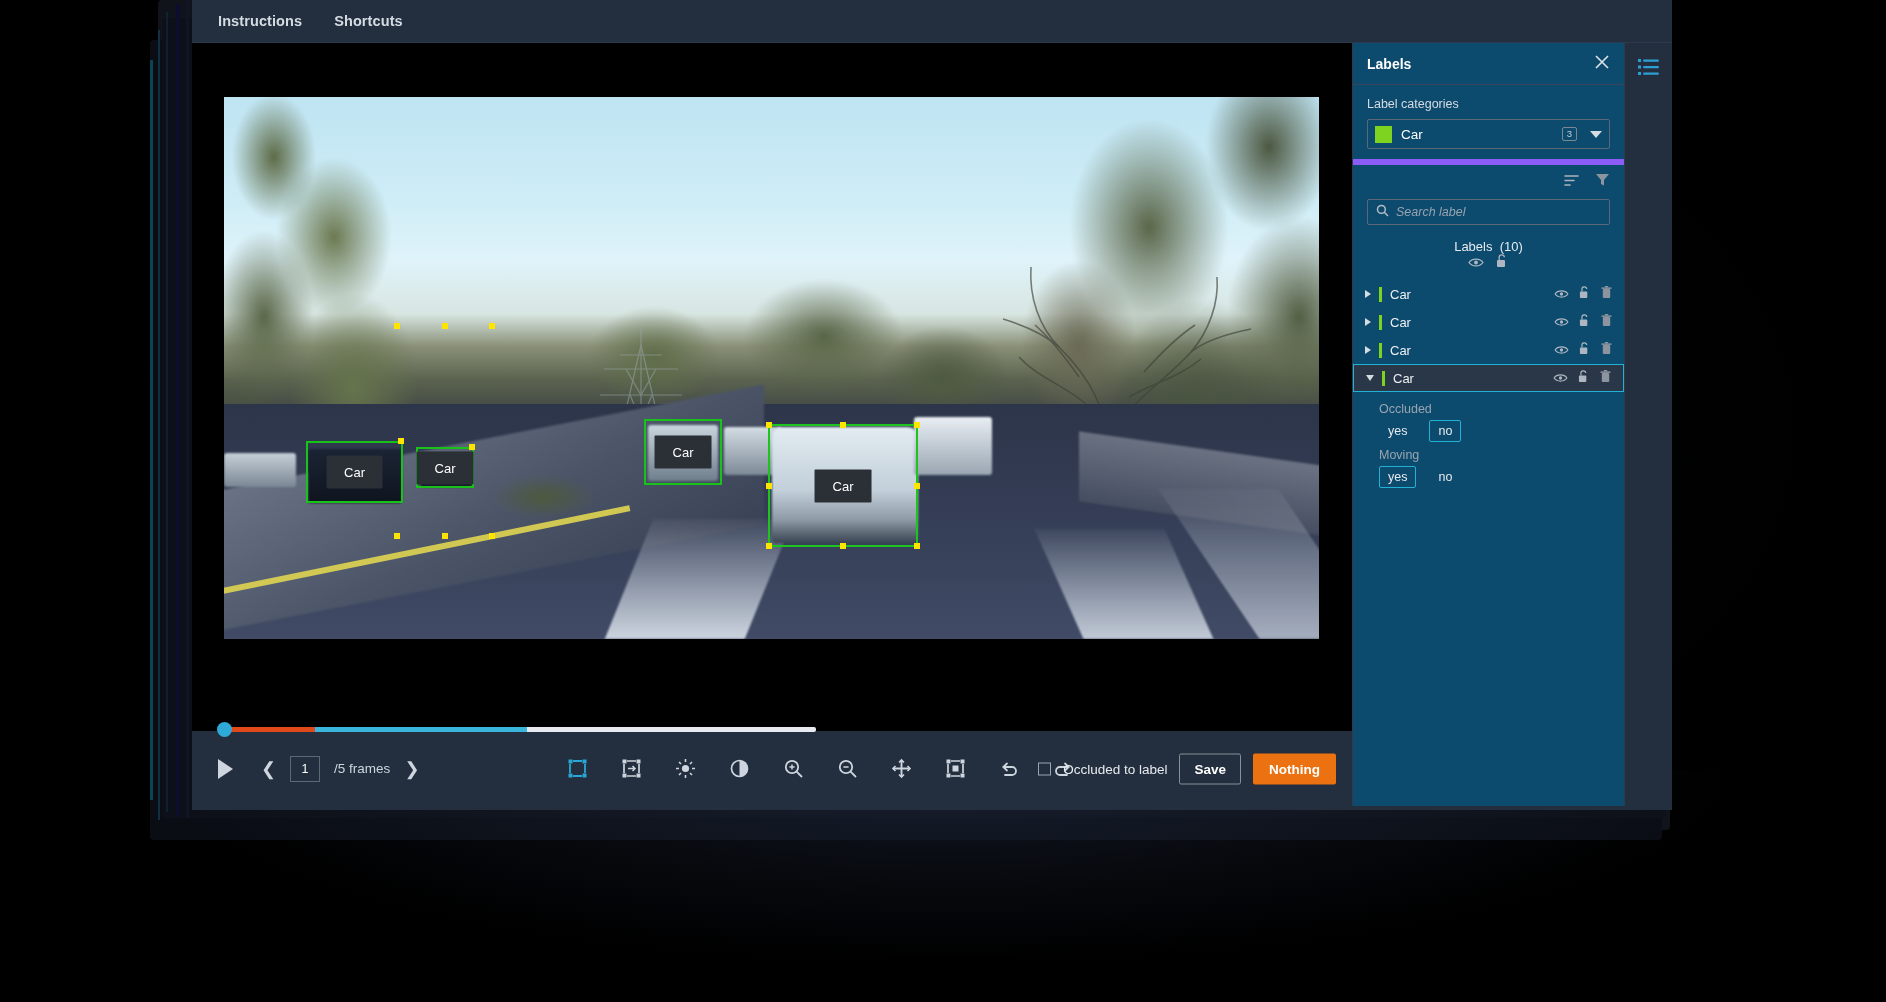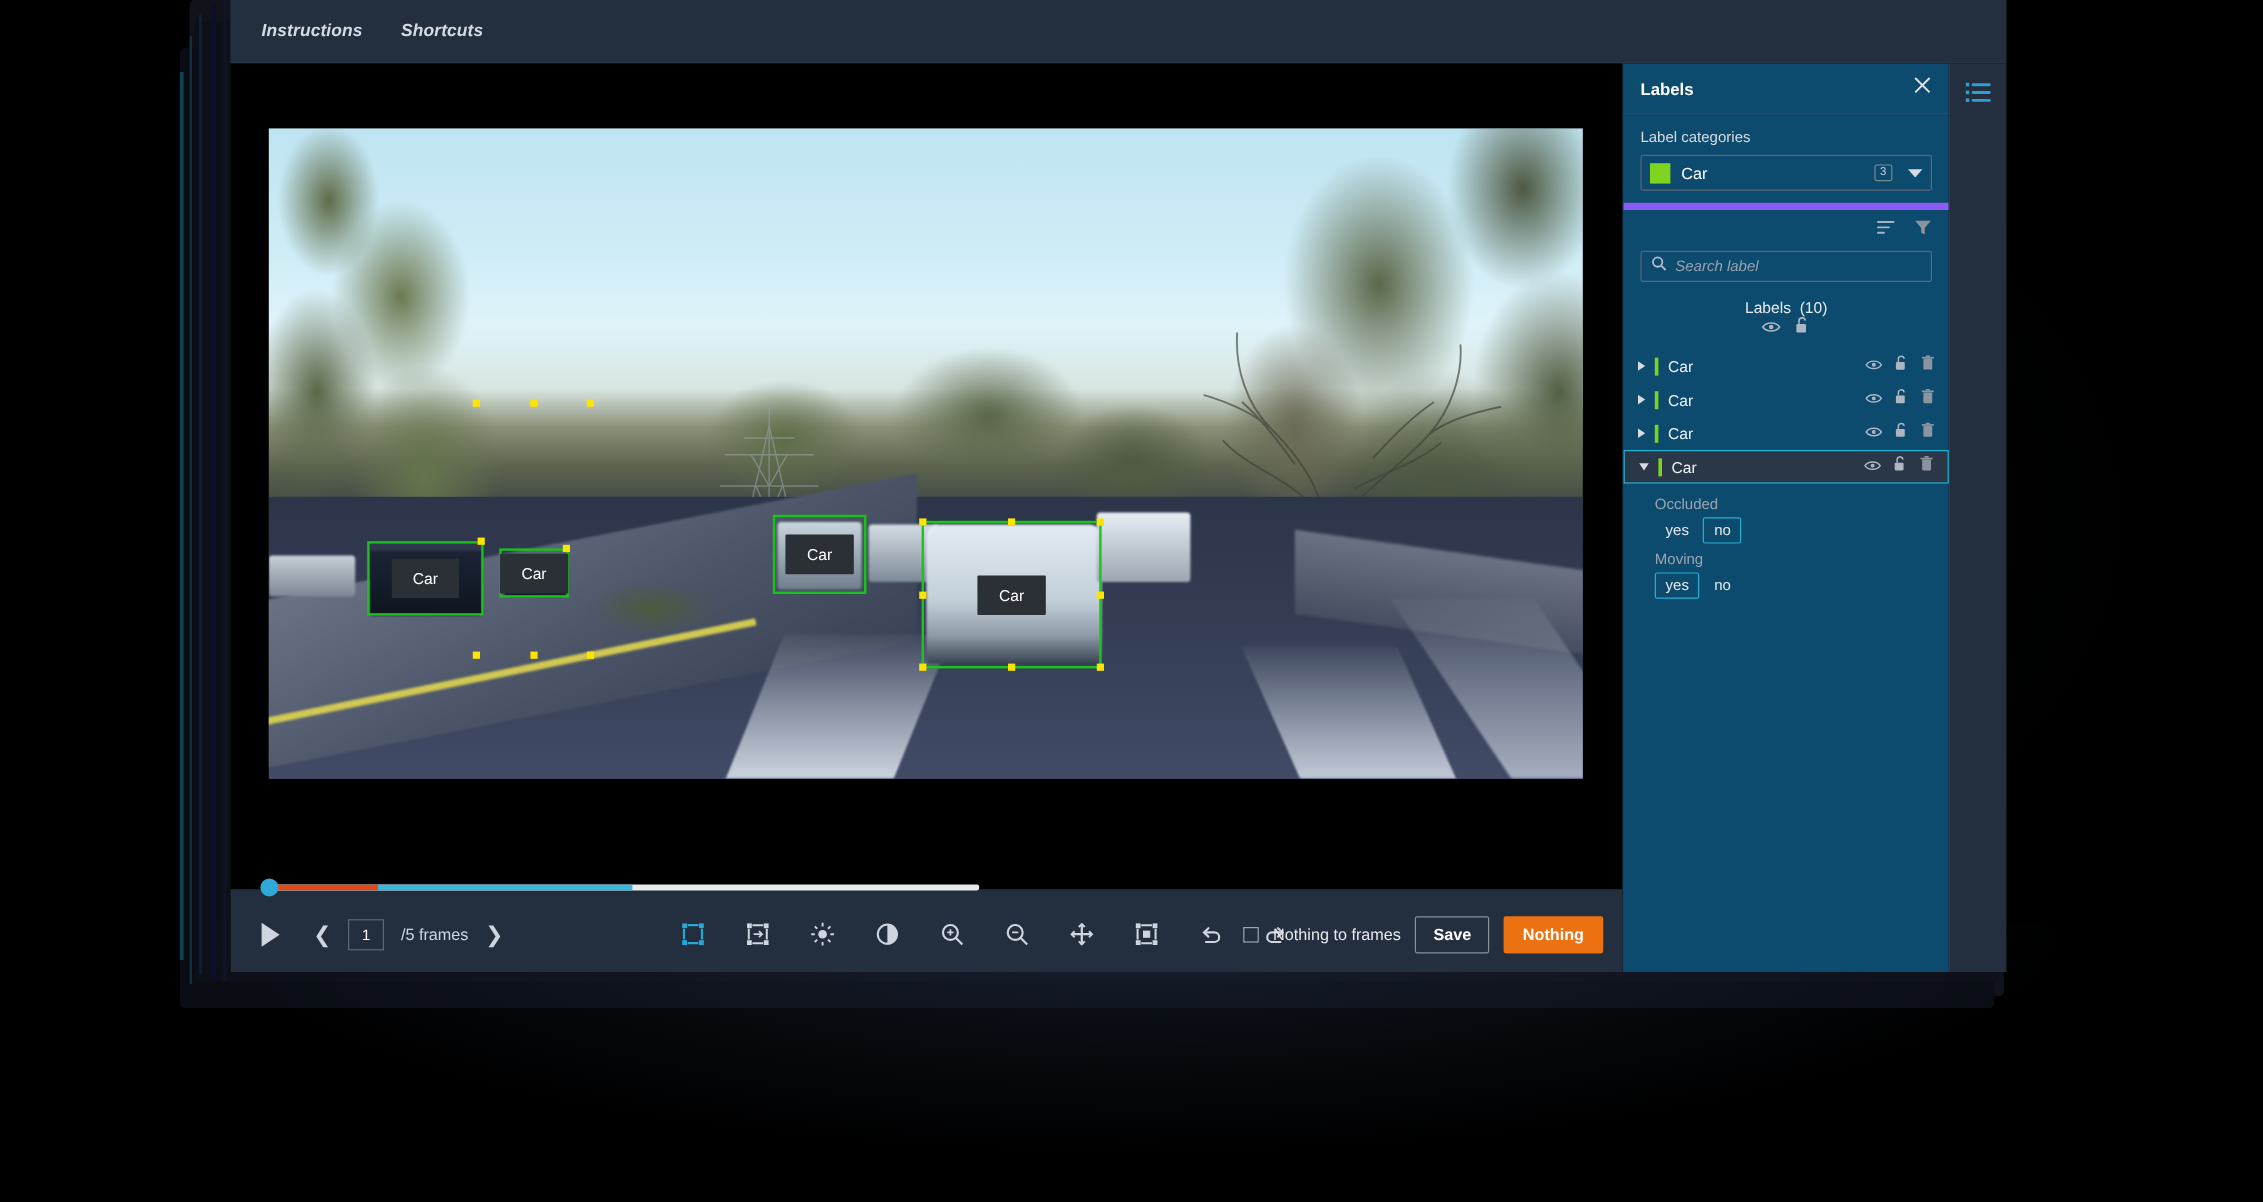--- a/index.html
+++ b/index.html
@@ -40,22 +40,22 @@
   
   #app {
     position: absolute; left: 192px; top: 0px;
     width: 1480px; height: 810px;
     background: #232f3e;
     overflow: hidden;
   }
 
   
   .topnav {
-    height: 53px; background:#232f3e; display:flex; align-items:center;
-    padding-left: 24px; gap: 28px; border-bottom:1px solid #2c3a4d;font-style:italic;
+    height: 43px; background:#232f3e; display:flex; align-items:center;
+    padding-left: 24px; gap: 28px; border-bottom:1px solid #2c3a4d;
   }
   .topnav-item {
     color: #d5dbe3; font-size: 14.5px; font-weight: 700; cursor: pointer;
     padding: 4px 2px; letter-spacing: .1px;
   }
 
   
   .appbody { display:flex; height: 763px; background:#000; }
 
   
@@ -286,21 +286,21 @@
     border:1.5px solid #21b2d6; background:#2a3749;
   }
   .tri-right { width:0;height:0;border-left:6px solid #d6dbe2;border-top:4.5px solid transparent;border-bottom:4.5px solid transparent; }
   .tri-down  { width:0;height:0;border-top:6px solid #d6dbe2;border-left:4.5px solid transparent;border-right:4.5px solid transparent; }
   .row-color { width: 3px; height: 15px; background:#7ed321; }
   .row-name { color:#eef1f4; font-size: 13px; flex:1; }
   .row-icons { display:flex; gap: 10px; align-items:center; }
 
   .attr-block { padding: 4px 12px 0 26px; }
   .attr-title { color:#9aa5b1; font-size: 12.5px; margin: 6px 0 4px 0; }
-  .attr-opts { display:flex; gap: 3px; align-items:center; margin-bottom: 4px; }
+  .attr-opts { display:flex; gap: 13px; align-items:center; margin-bottom: 4px; }
   .attr-opt {
     color:#e6eaee; font-size: 12.5px; padding: 3px 8px; cursor:pointer;
     border: 1.5px solid transparent; border-radius:2px;
   }
   .attr-opt.sel { border-color:#21b2d6; }
 
   .panel-filler { flex: 1; }
 
   
   .rightstrip {
@@ -527,21 +527,21 @@
                   <g stroke="#ced5de" stroke-width="1.8" fill="none" stroke-linecap="round">
                     <path d="M16 9 H8 A4 4 0 0 0 8 17 H15"></path>
                     <path d="M13 5.5 L16.7 9 L13 12.5"></path>
                   </g>
                 </svg>
             </div>
           </div>
 
           <div class="bottom-right">
             <span class="chk"></span>
-            <span class="chk-label">Nothing to frames</span>
+            <span class="chk-label">Occluded to label</span>
             <button class="btn-save">Save</button>
             <button class="btn-submit">Nothing</button>
           </div>
         </div>
       </div>
 
       <div class="rightpanel">
 
         <div class="rp-header">
           <div class="rp-title">Labels</div>

